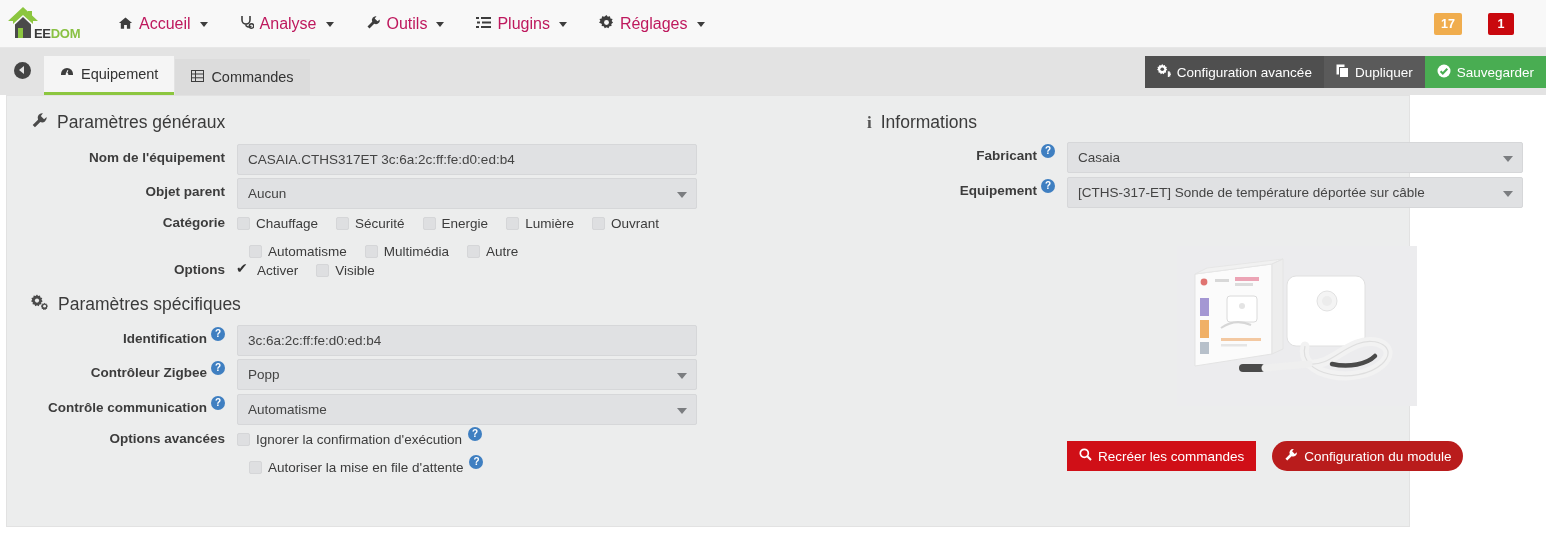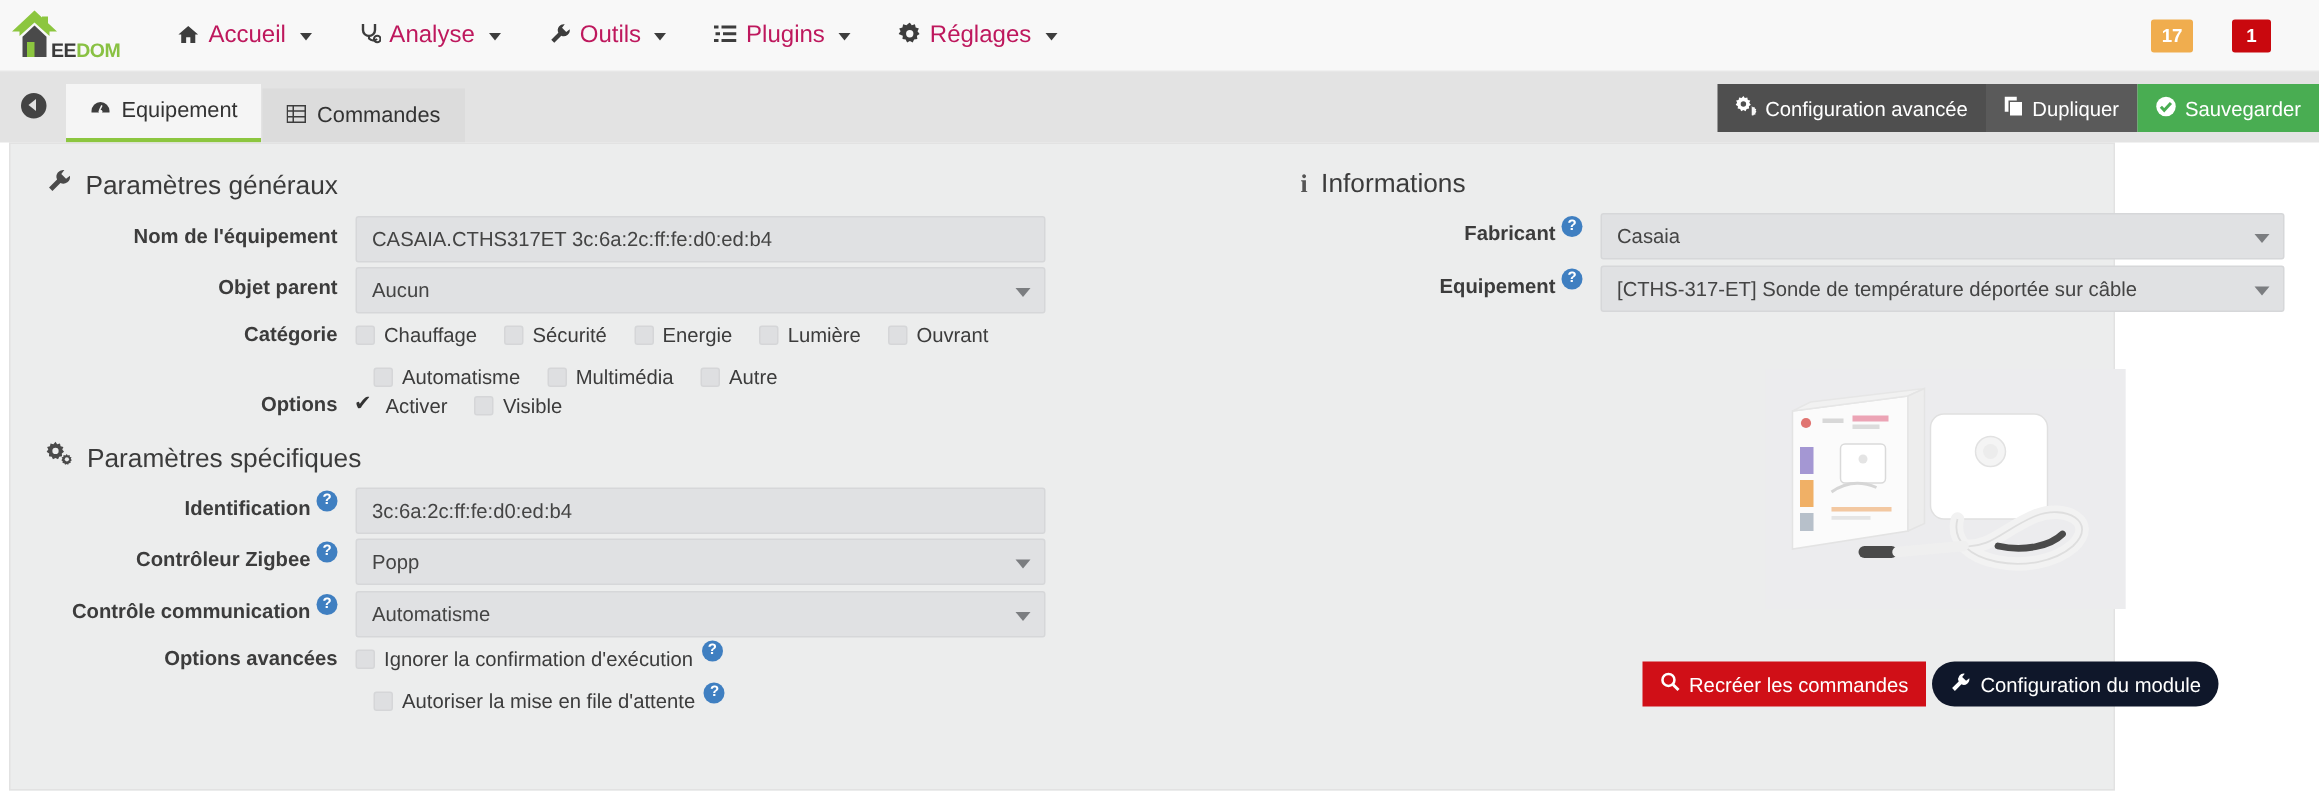--- a/index.html
+++ b/index.html
@@ -182,24 +182,24 @@
     position: absolute; left: 340px; top: 150px;
     width: 240px; height: 160px;
     background: #ececee;
   }
 
   .btnrow { position: absolute; left: 230px; top: 345px; display: flex; }
   .btn {
     display: flex; align-items: center; gap: 6px;
     height: 30px; padding: 0 12px;
     font-size: 13.5px; color: #fff; cursor: pointer;
-    border: none; font-family: "Liberation Sans", sans-serif; margin-left: 28px;
+    border: none; font-family: "Liberation Sans", sans-serif;
   }
   .btn-red { background: #d00f17; }
-  .btn-blue { background: #0f172a; margin-left: 4px; border-radius: 15px; }
+  .btn-blue { background: #b91c1c; margin-left: 16px; border-radius: 15px; }
 </style>
 </head>
 <body>
 
 <div class="navbar">
 
   <div class="brand">
     <span class="logo-house">
       <svg width="34" height="40" viewBox="0 0 34 40">
         <path d="M17 3 L32 17 L27 17 L27 20 L17 11 L7 20 L7 17 L2 17 Z" fill="#8cc63f"></path>

